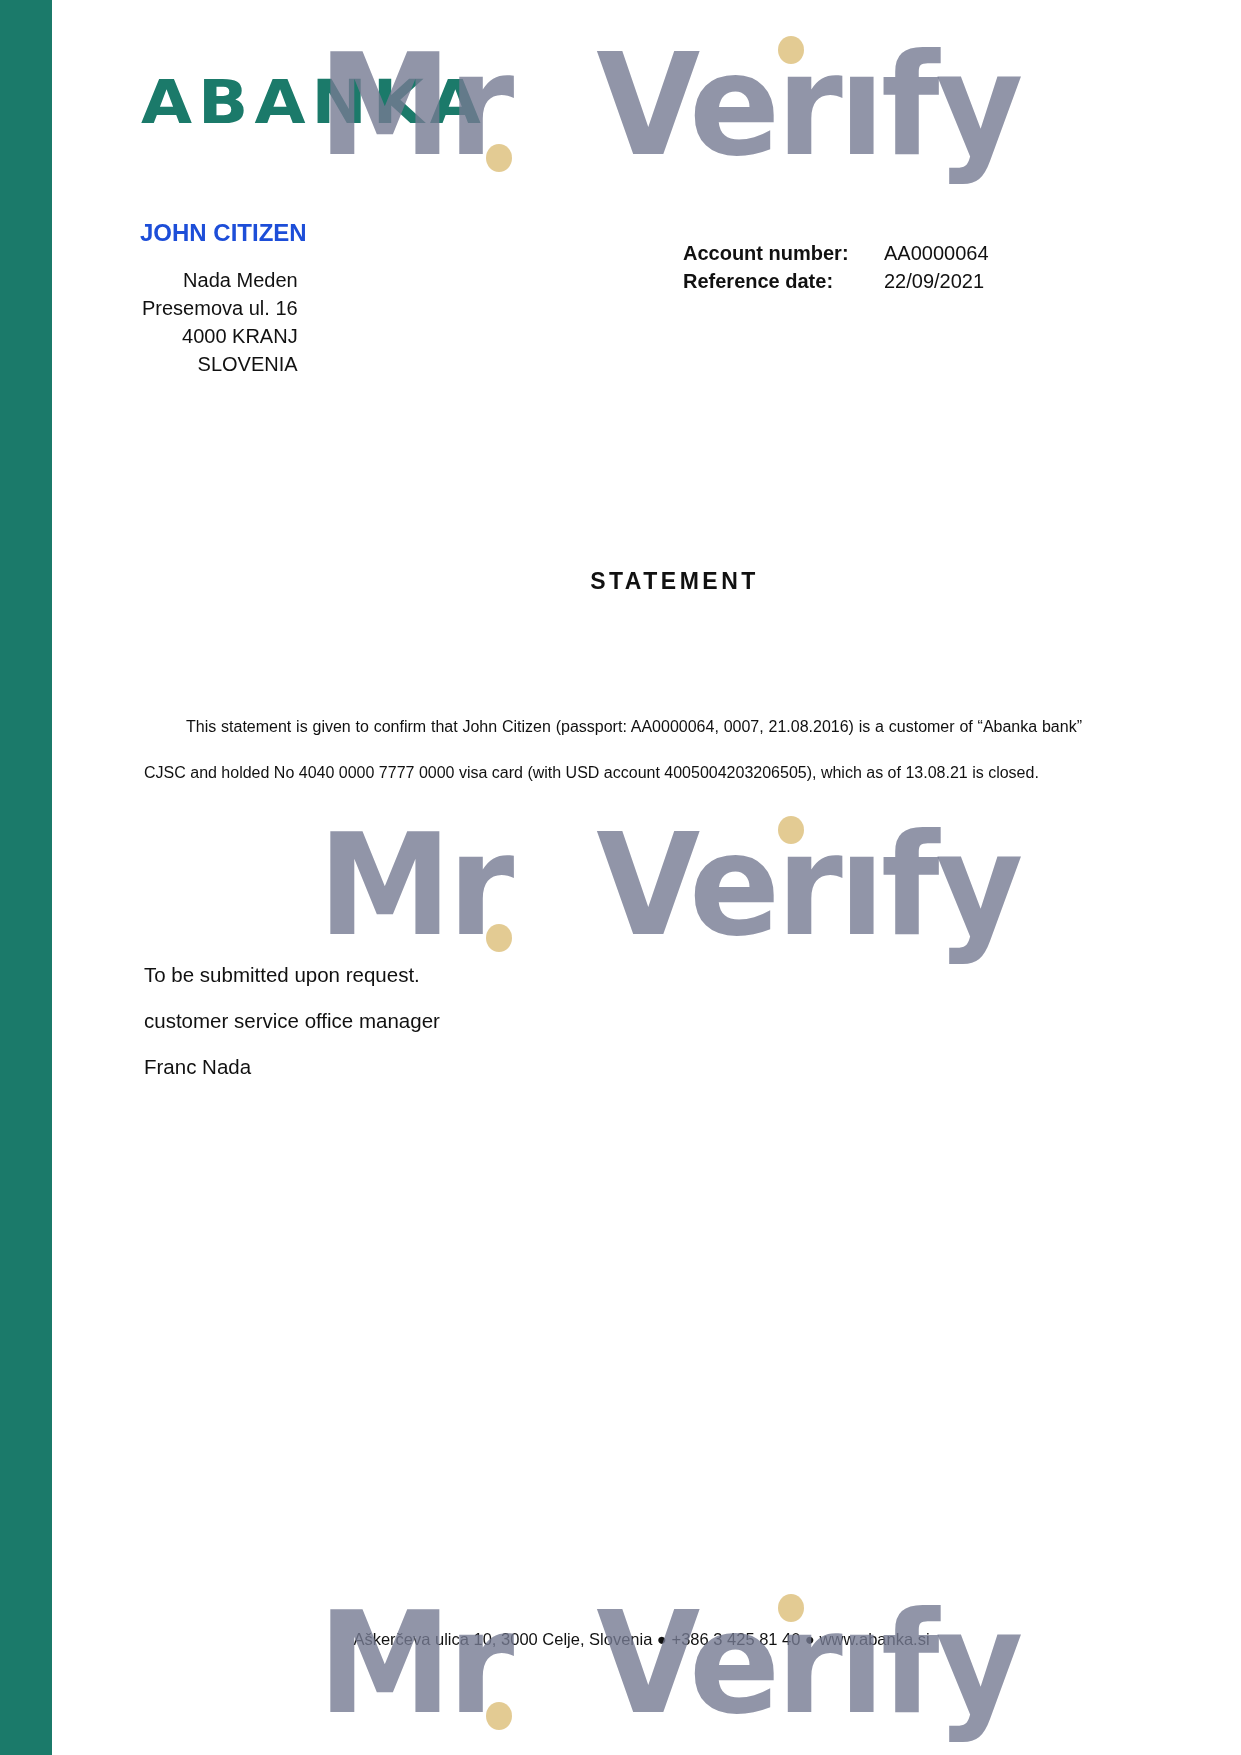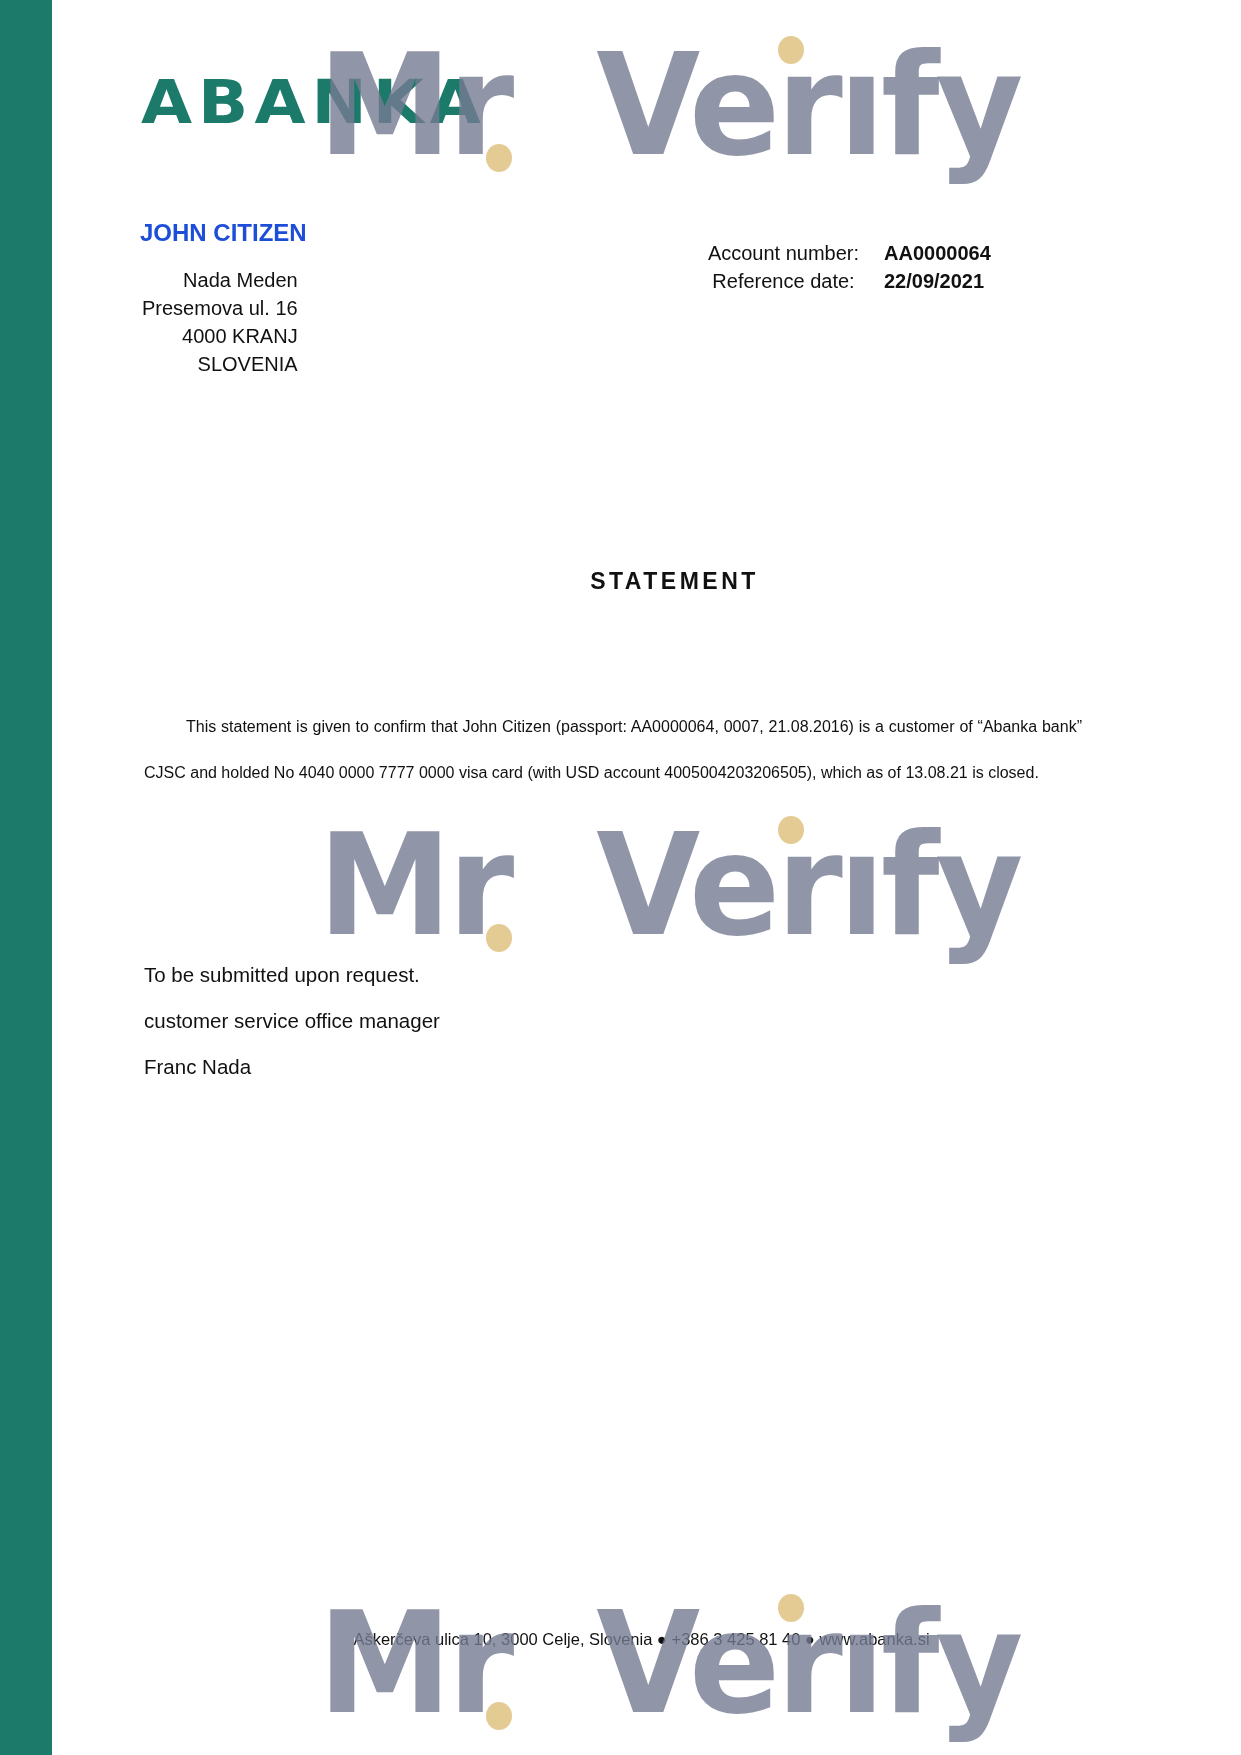--- a/index.html
+++ b/index.html
@@ -50,24 +50,23 @@
     .address div { white-space: nowrap; text-align: right; }
     .account-block {
       position: absolute;
       left: 683px; top: 239px;
       font-size: 20px;
       line-height: 28px;
     }
     .account-row { display: flex; }
     .account-label {
       width: 201px;
-      font-weight: normal;
-      text-align: center;
+      font-weight: bold;
     }
-    .account-value { font-weight: bold; }
+    .account-value { font-weight: normal; }
     .statement-title {
       position: absolute;
       left: 0; right: 0;
       margin-left: 52px;
       top: 568px;
       text-align: center;
       font-weight: bold;
       font-size: 23px;
       letter-spacing: 3.5px;
       padding-left: 56px;

